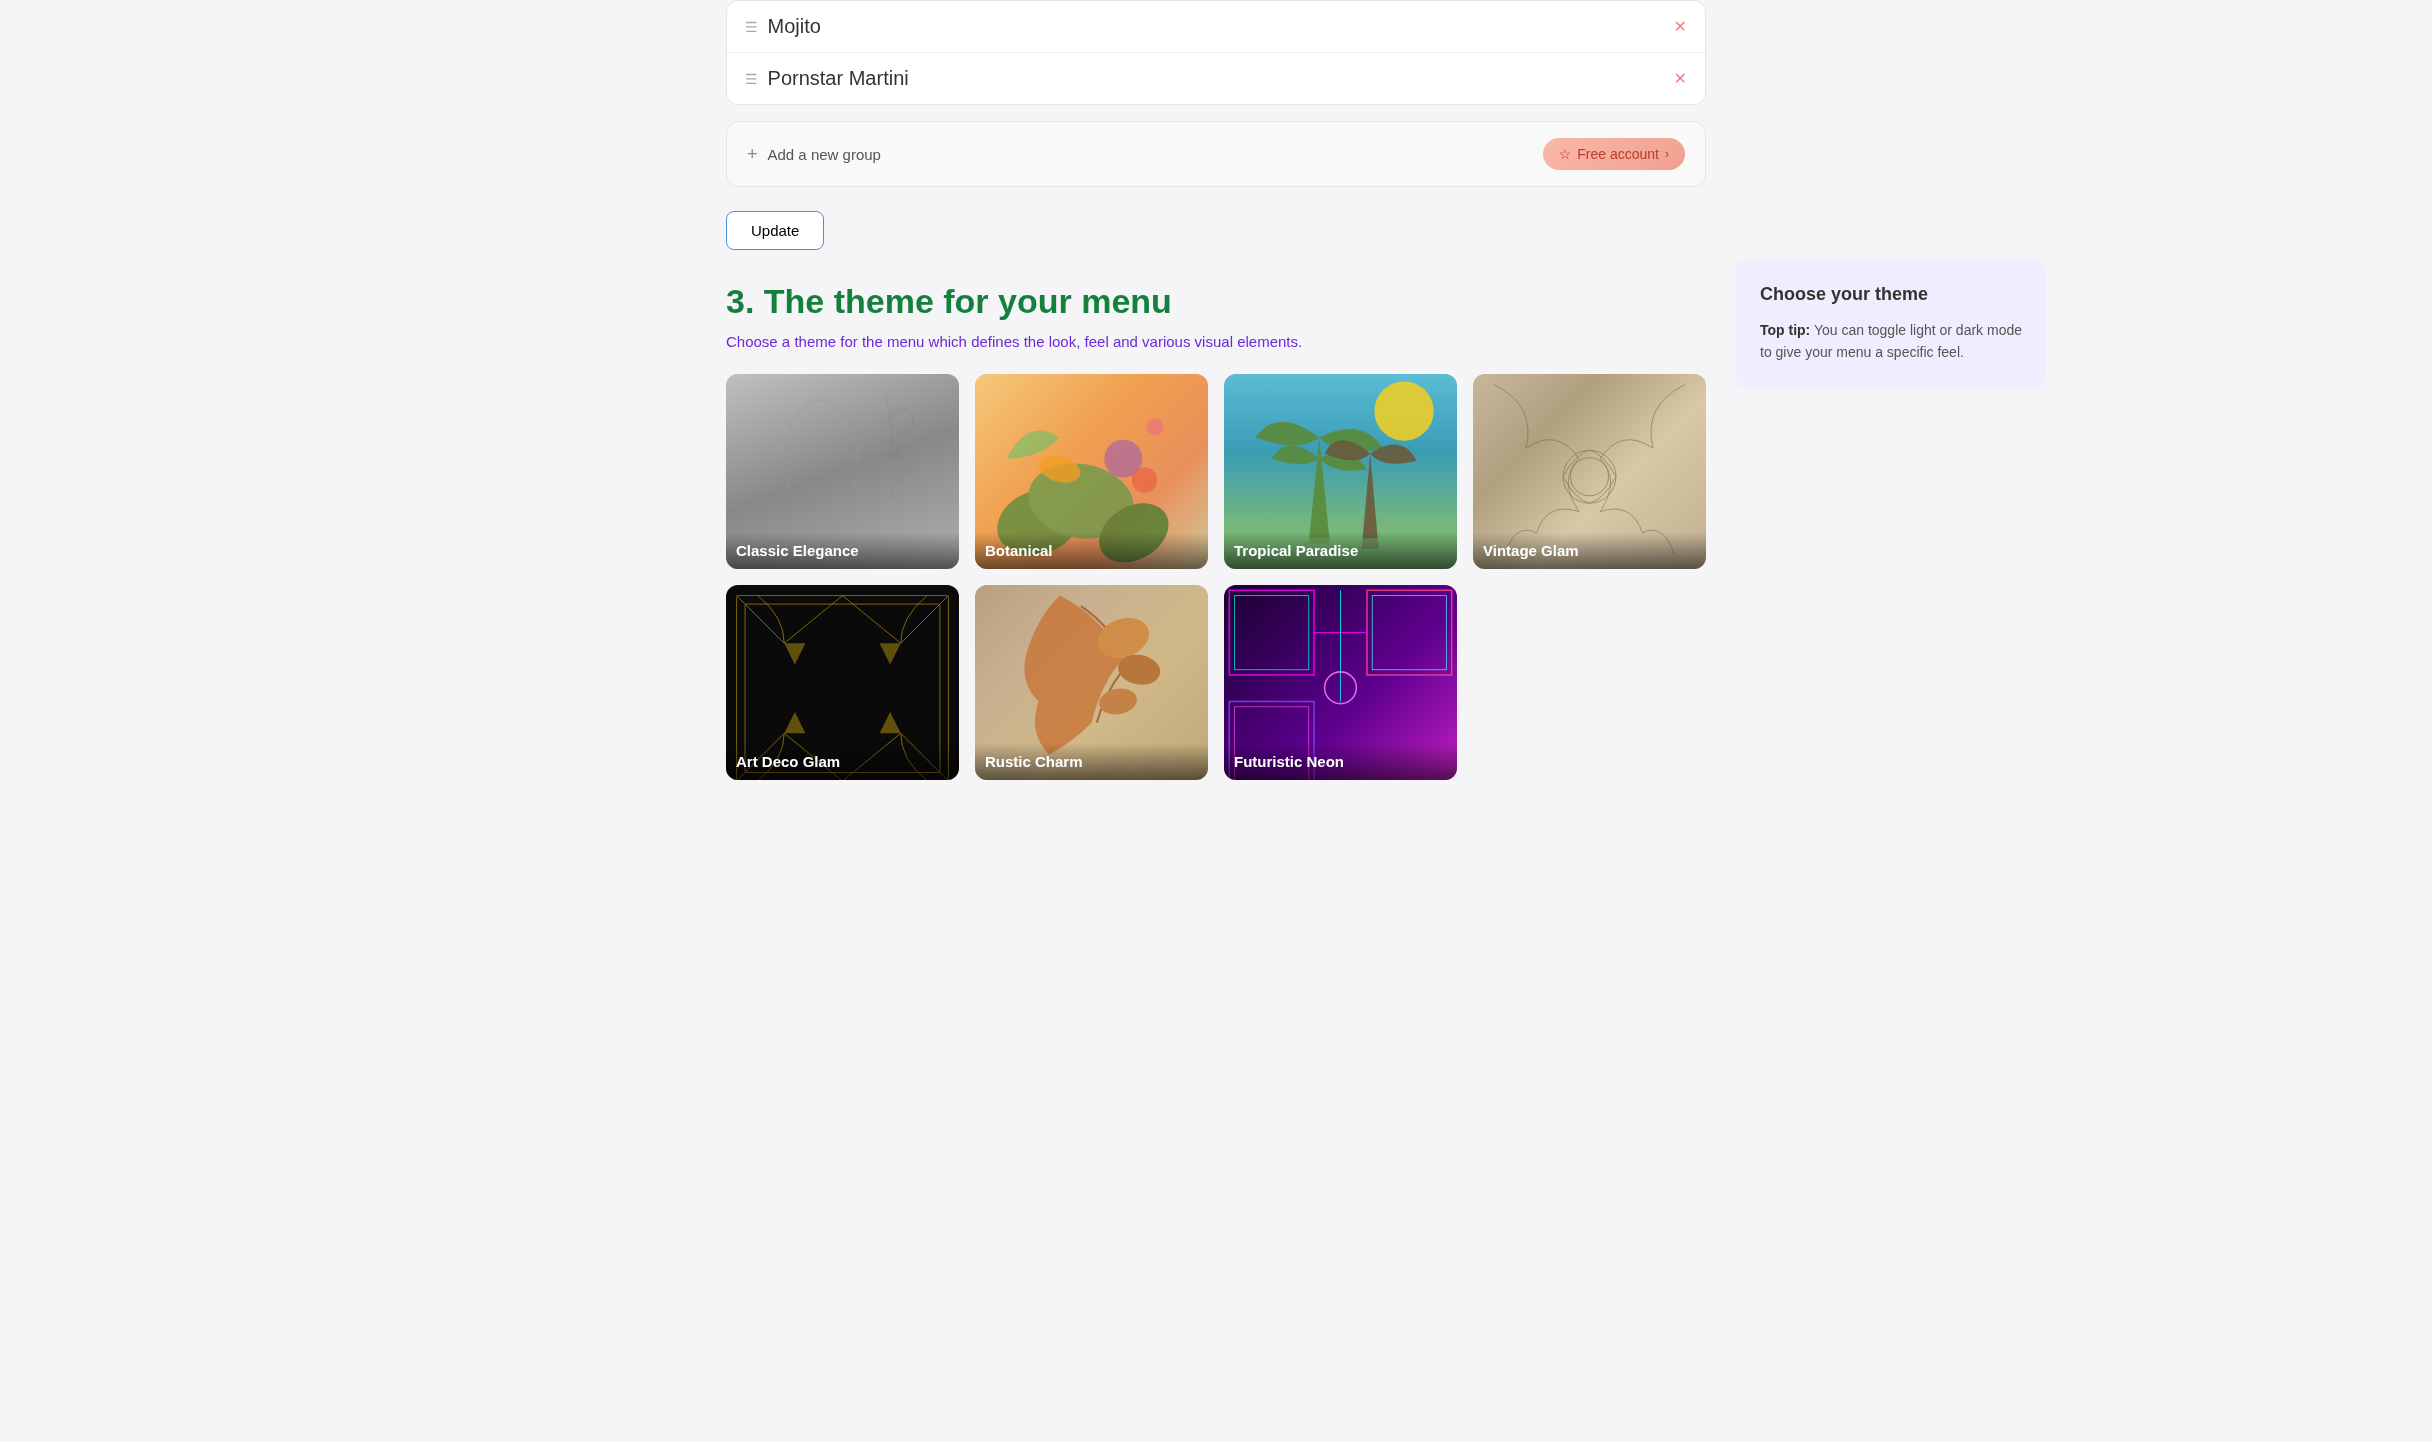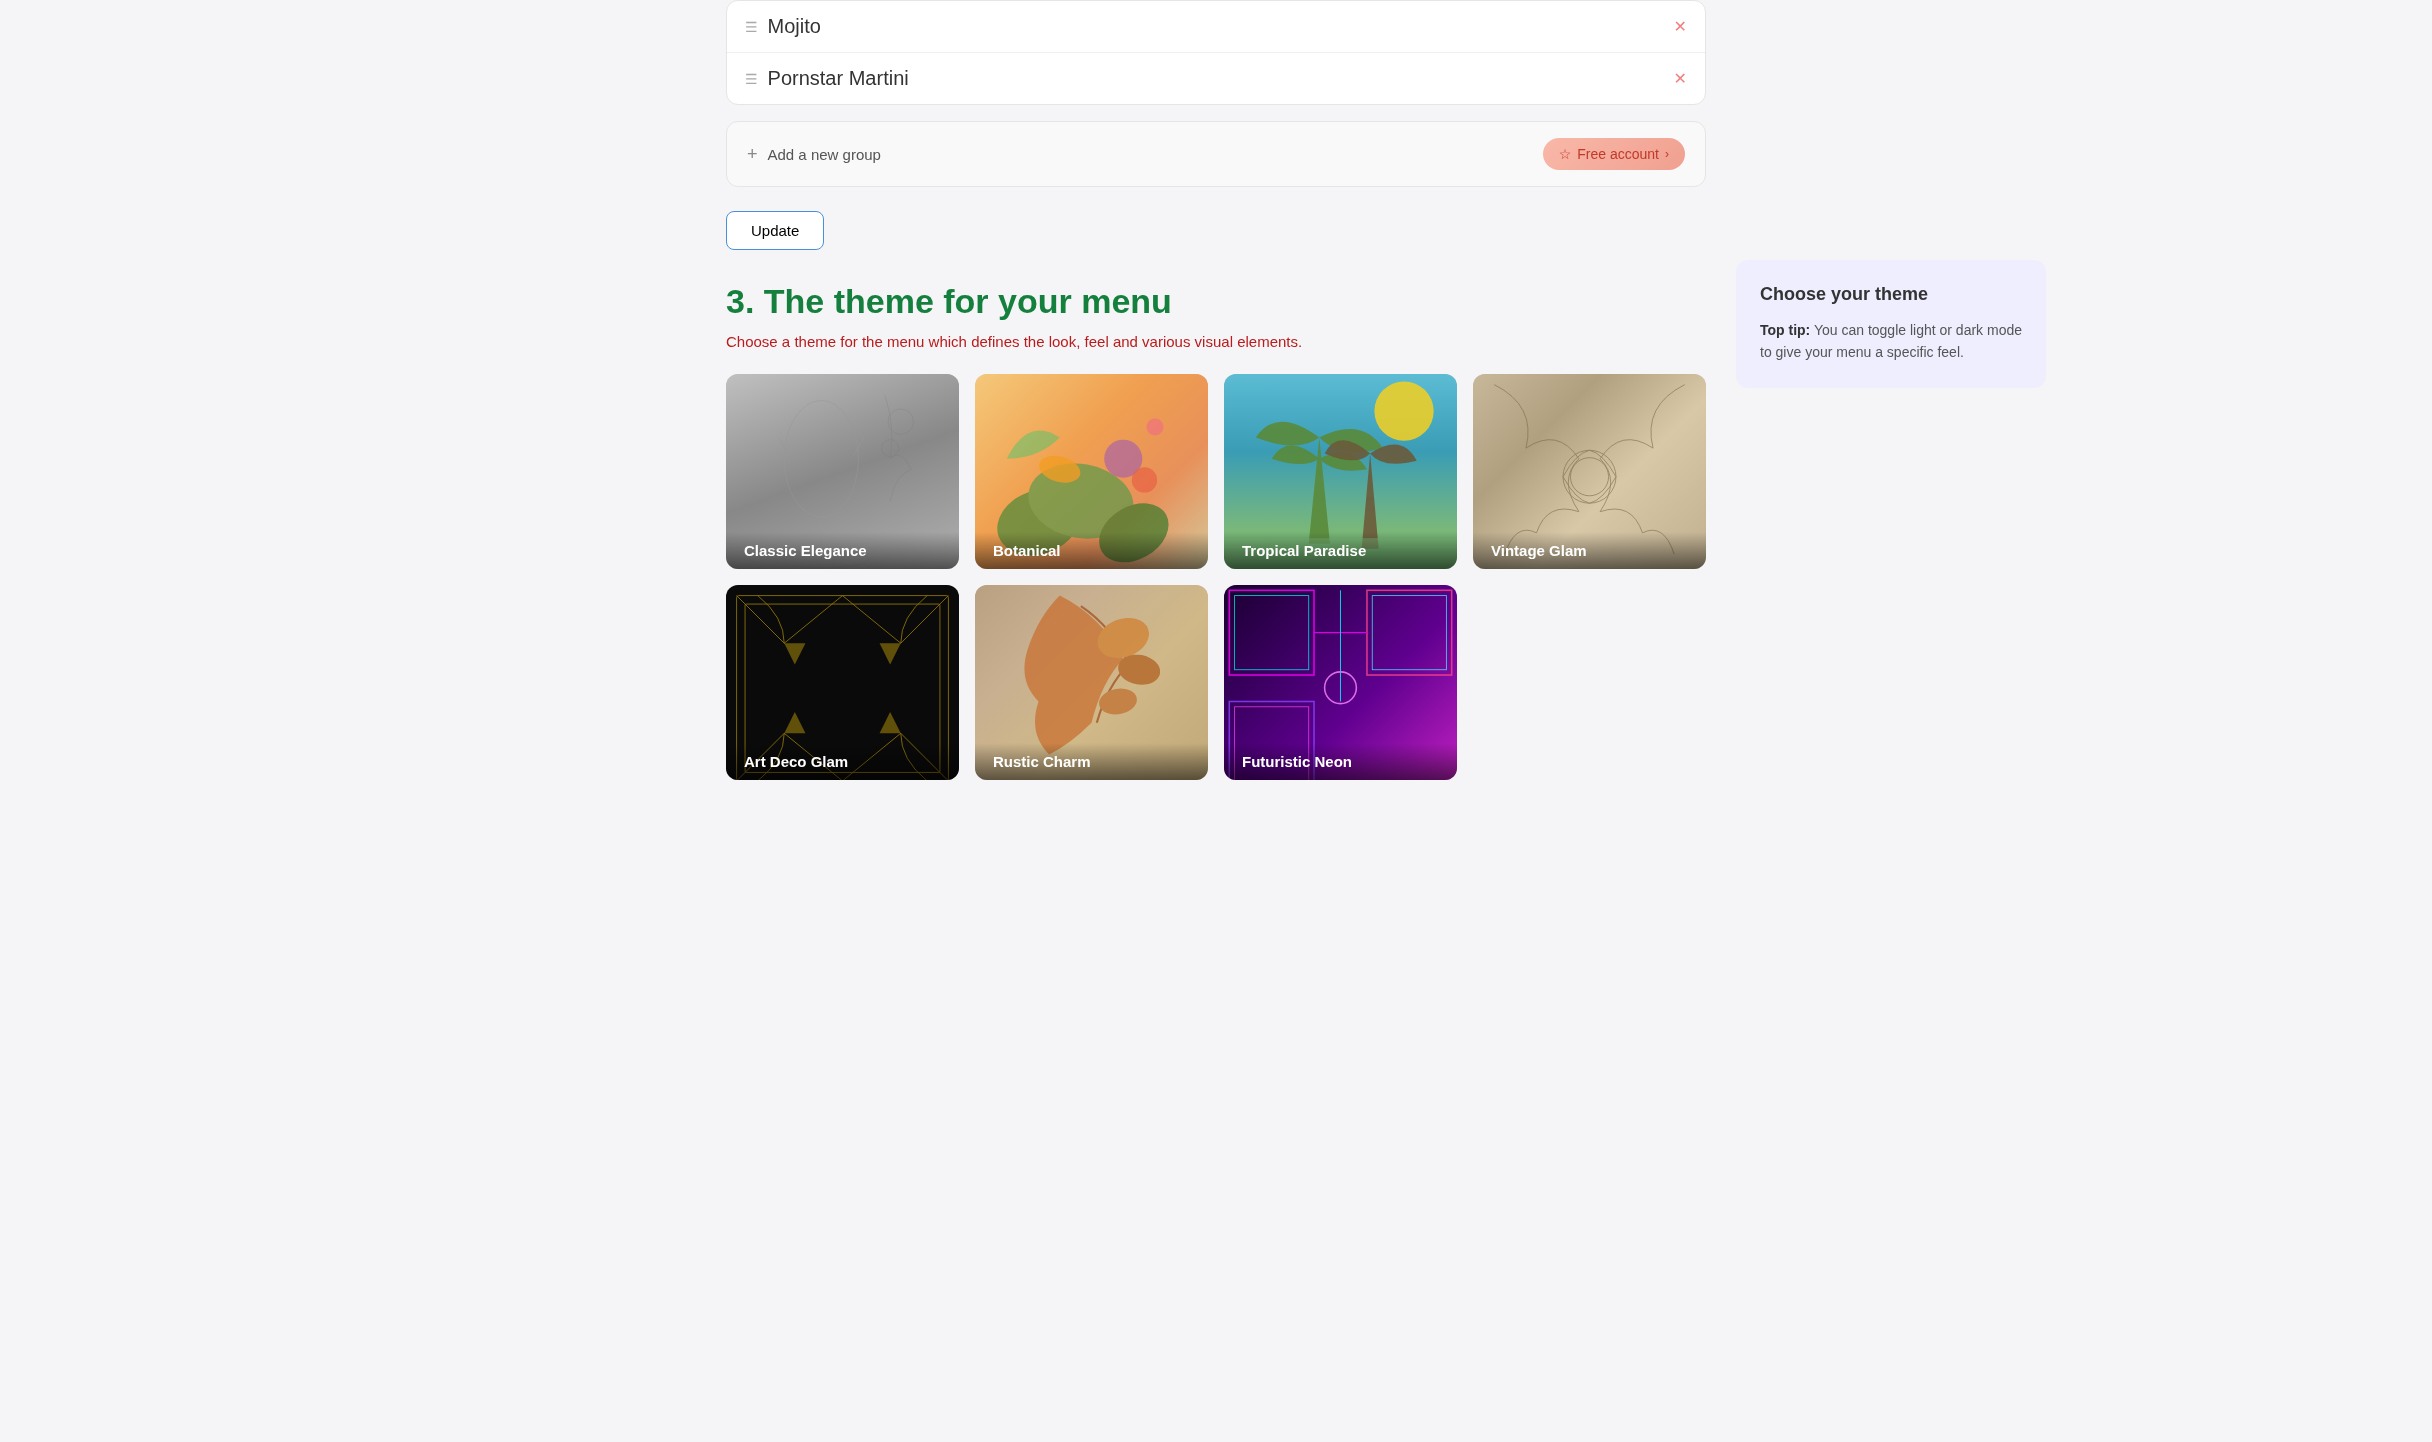--- a/index.html
+++ b/index.html
@@ -104,21 +104,21 @@
 
     
     .section-heading {
       font-size: 34px;
       font-weight: 700;
       color: #15803d;
       margin-bottom: 12px;
     }
     .section-subtext {
       font-size: 15px;
-      color: #b91c1c;
+      color: #6d28d9;
       margin-bottom: 24px;
     }
 
     
     .theme-grid {
       display: grid;
       grid-template-columns: repeat(4, 1fr);
       gap: 16px;
       margin-bottom: 16px;
     }
@@ -136,21 +136,21 @@
       display: flex;
       align-items: center;
       justify-content: center;
       position: relative;
     }
     .theme-label {
       position: absolute;
       bottom: 0;
       left: 0;
       right: 0;
-      padding: 10px 18px;
+      padding: 10px 10px;
       background: linear-gradient(transparent, rgba(0,0,0,0.55));
       color: #fff;
       font-size: 15px;
       font-weight: 700;
     }
 
     
     .theme-classic {
       background: linear-gradient(160deg, #c0c0c0 0%, #888 50%, #b0b0b0 100%);
     }

